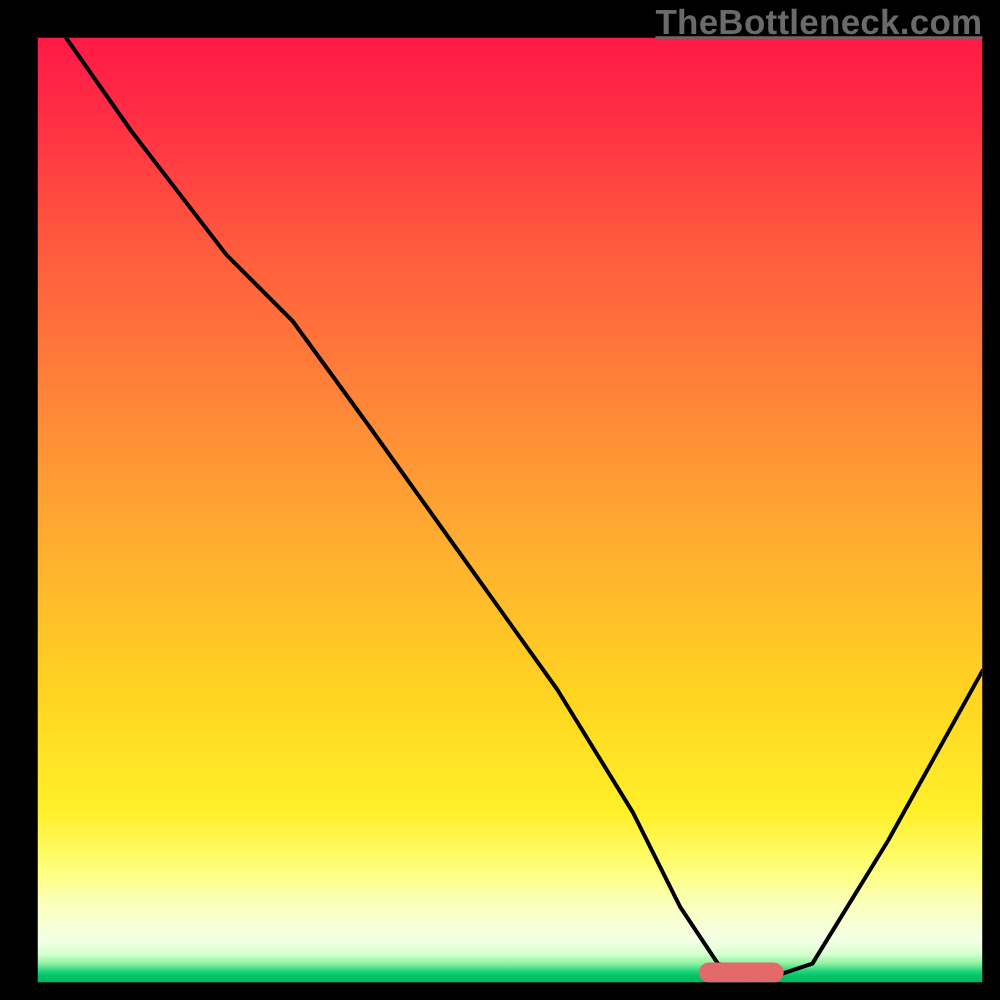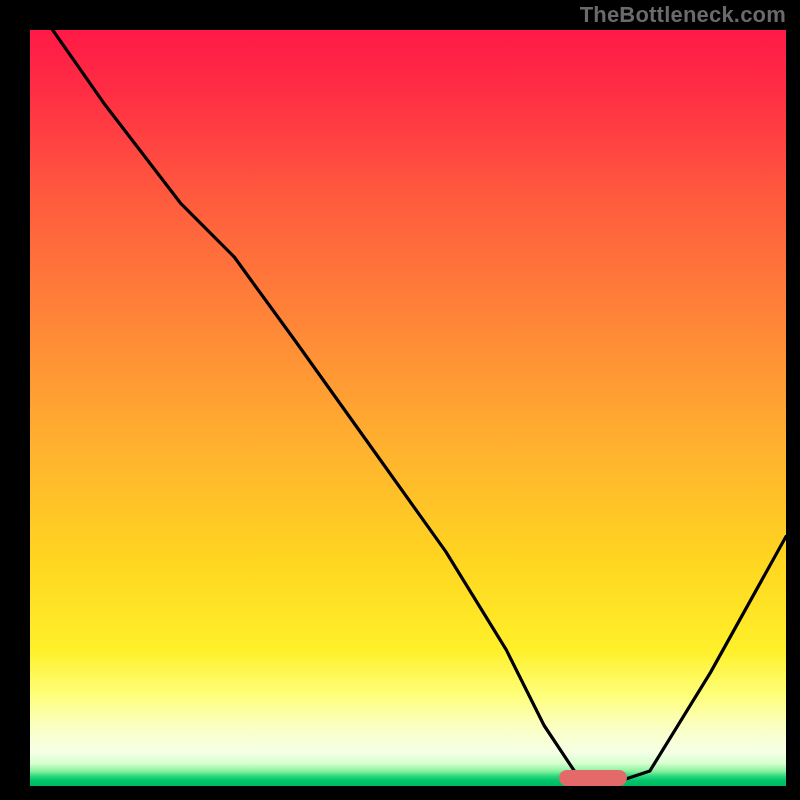--- a/index.html
+++ b/index.html
@@ -15,24 +15,25 @@
     position: relative;
     width: 800px;
     height: 800px;
     background: #000;
   }
   .watermark {
     position: absolute;
     top: 2px;
     right: 14px;
     color: #6a6a6a;
-    font-size: 22px;
+    font-size: 28px;
     font-weight: 600;
     letter-spacing: 0.2px;
     z-index: 50;
+    text-decoration: underline;
   }
   
   .plot {
     position: absolute;
     left: 30px;
     top: 30px;
     width: 756px;   
     height: 756px;  
     overflow: hidden;
     z-index: 1;

